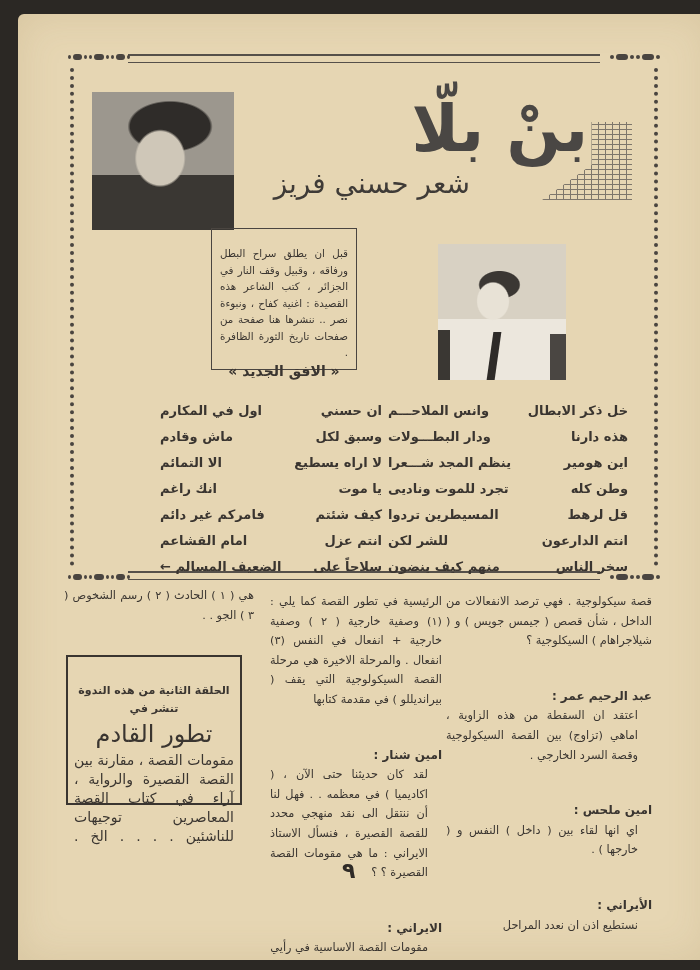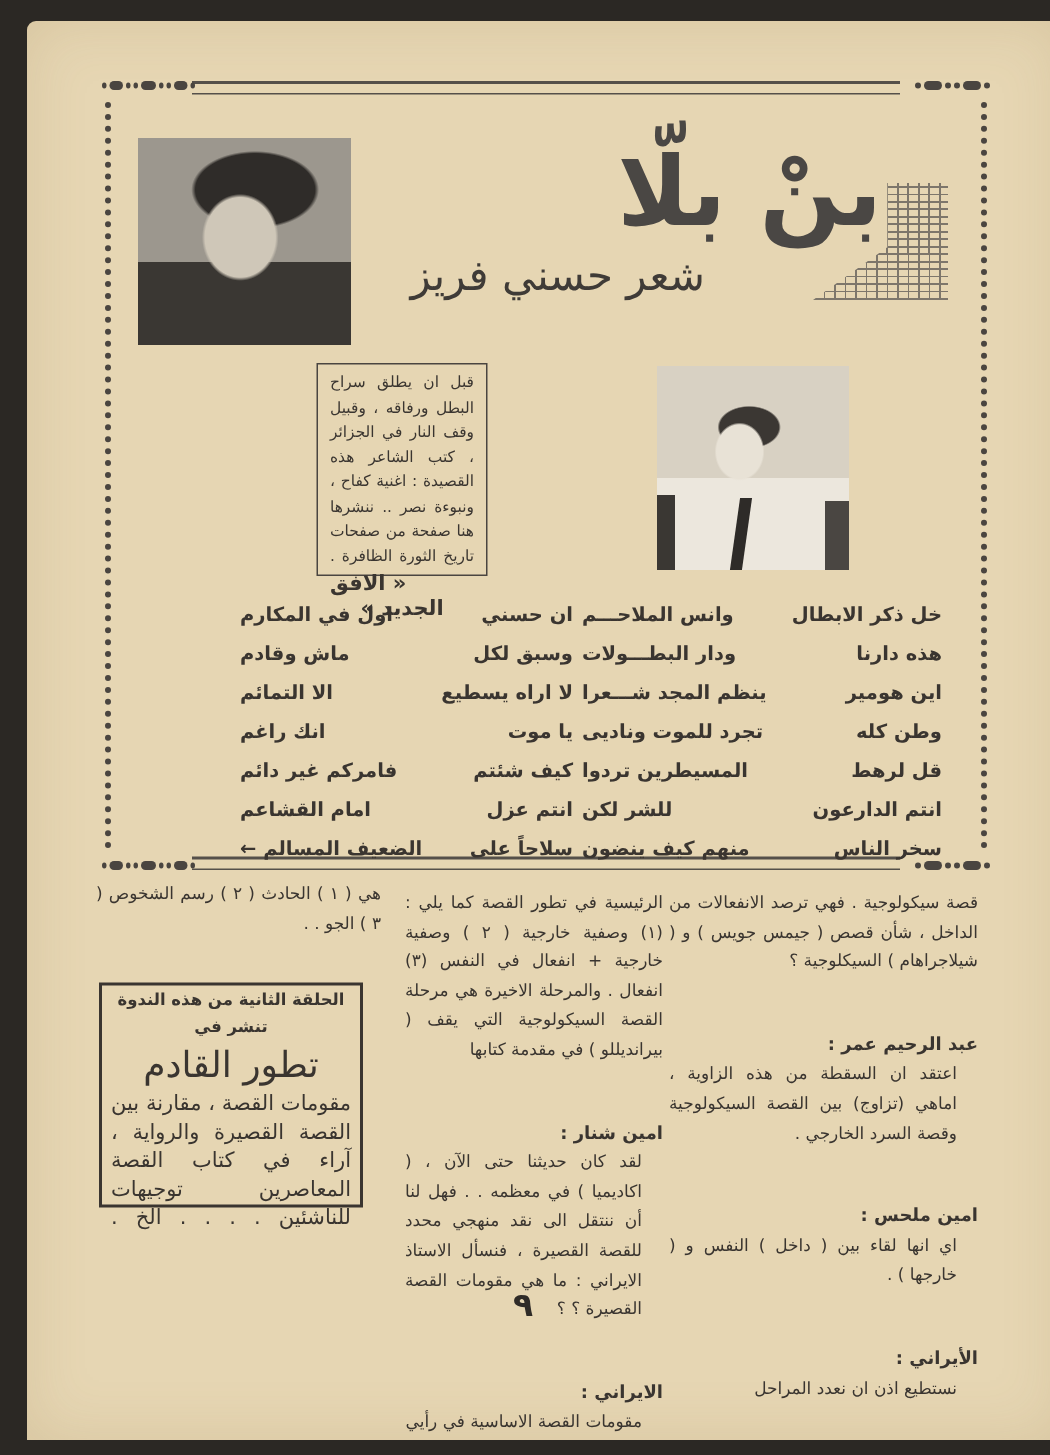--- a/index.html
+++ b/index.html
@@ -22,34 +22,34 @@
   .subtitle { position:absolute; right:230px; top:167px; font-size:28px; color:#3f3b37; direction:rtl; }
   .brick { position:absolute; left:542px; top:122px; width:90px; height:78px;
     background-image: repeating-linear-gradient(0deg, #6a655e 0 1px, transparent 1px 5px), repeating-linear-gradient(90deg, #6a655e 0 1px, transparent 1px 7px);
     clip-path: polygon(55% 0, 100% 0, 100% 100%, 0 100%, 55% 55%); opacity:0.85; }
   .photo { position:absolute; background:#8f8a82; overflow:hidden; }
   .photo1 { left:92px; top:92px; width:142px; height:138px; background: radial-gradient(ellipse 30% 35% at 48% 48%, #cfc7b8 0 55%, transparent 60%), radial-gradient(ellipse 40% 25% at 55% 25%, #2f2c29 0 70%, transparent 75%), linear-gradient(180deg,#9c978e 0 60%, #3a3733 60% 100%); }
   .photo2 { left:438px; top:244px; width:128px; height:136px; background: radial-gradient(ellipse 20% 22% at 43% 42%, #e8e2d6 0 60%, transparent 65%), radial-gradient(ellipse 22% 14% at 48% 30%, #3b3733 0 70%, transparent 75%), linear-gradient(180deg,#d8d1c3 0 55%, #ece7dd 55% 100%); }
   .photo2 .tie { position:absolute; left:52px; top:88px; width:8px; height:48px; background:#2e2b28; transform:skewX(-8deg); }
   .photo2 .lapl { position:absolute; left:0; top:86px; width:12px; height:50px; background:#3a3733; }
   .photo2 .lapr { position:absolute; right:0; top:90px; width:16px; height:46px; background:#4a4642; }
-  .intro { position:absolute; left:211px; top:242px; width:114px; height:142px; border:1.5px solid #4a4540; box-sizing:border-box; padding:4px 8px; direction:rtl; font-size:10.3px; line-height:16.5px; color:#3a3530; text-align:justify; text-align-last:justify; }
+  .intro { position:absolute; left:211px; top:228px; width:146px; height:142px; border:1.5px solid #4a4540; box-sizing:border-box; padding:16px 8px; direction:rtl; font-size:10.3px; line-height:16.5px; color:#3a3530; text-align:justify; text-align-last:justify; }
   .intro .src { display:block; text-align:left; text-align-last:center; font-weight:bold; font-size:14px; margin-top:2px; }
   .poem { position:absolute; direction:rtl; font-size:13px; line-height:26px; color:#3a3530; font-weight:bold; }
   .poem .line { display:flex; justify-content:space-between; white-space:nowrap; }
   .poem.right { left:388px; top:398px; width:240px; }
   .poem.left { left:160px; top:398px; width:222px; }
   .col { position:absolute; direction:rtl; font-size:11.3px; line-height:19.6px; color:#3a3530; text-align:justify; }
   .col p { margin:0; }
   .col .spk { font-weight:bold; font-size:12px;margin-top:36px; }
   .col .ind { padding-right:14px; }
   .col1 { left:446px; top:592px; width:206px; }
   .col2 { left:270px; top:592px; width:172px; }
   .col3 { left:64px; top:586px; width:190px; }
-  .notice { position:absolute; left:66px; top:655px; width:176px; height:150px; border:2.5px solid #3a3530; box-sizing:border-box; padding:0 6px 4px; direction:rtl; text-align:center; color:#3a3530; }
+  .notice { position:absolute; left:66px; top:655px; width:176px; height:150px; border:2.5px solid #3a3530; box-sizing:border-box; padding:24px 6px 4px; direction:rtl; text-align:center; color:#3a3530; }
   .notice .n1 { font-size:11px; font-weight:bold; line-height:20px; }
   .notice .n2 { font-size:11px; font-weight:bold; line-height:16px; }
   .notice .big { font-size:24px; line-height:34px; }
   .notice .body { font-size:14px; line-height:19px; text-align:justify; text-align-last:justify; }
   .pagenum { position:absolute; left:342px; top:858px; font-size:22px; font-weight:bold; color:#2f2b27; }
 </style>
 </head>
 <body>
 
 <div class="page"></div>

